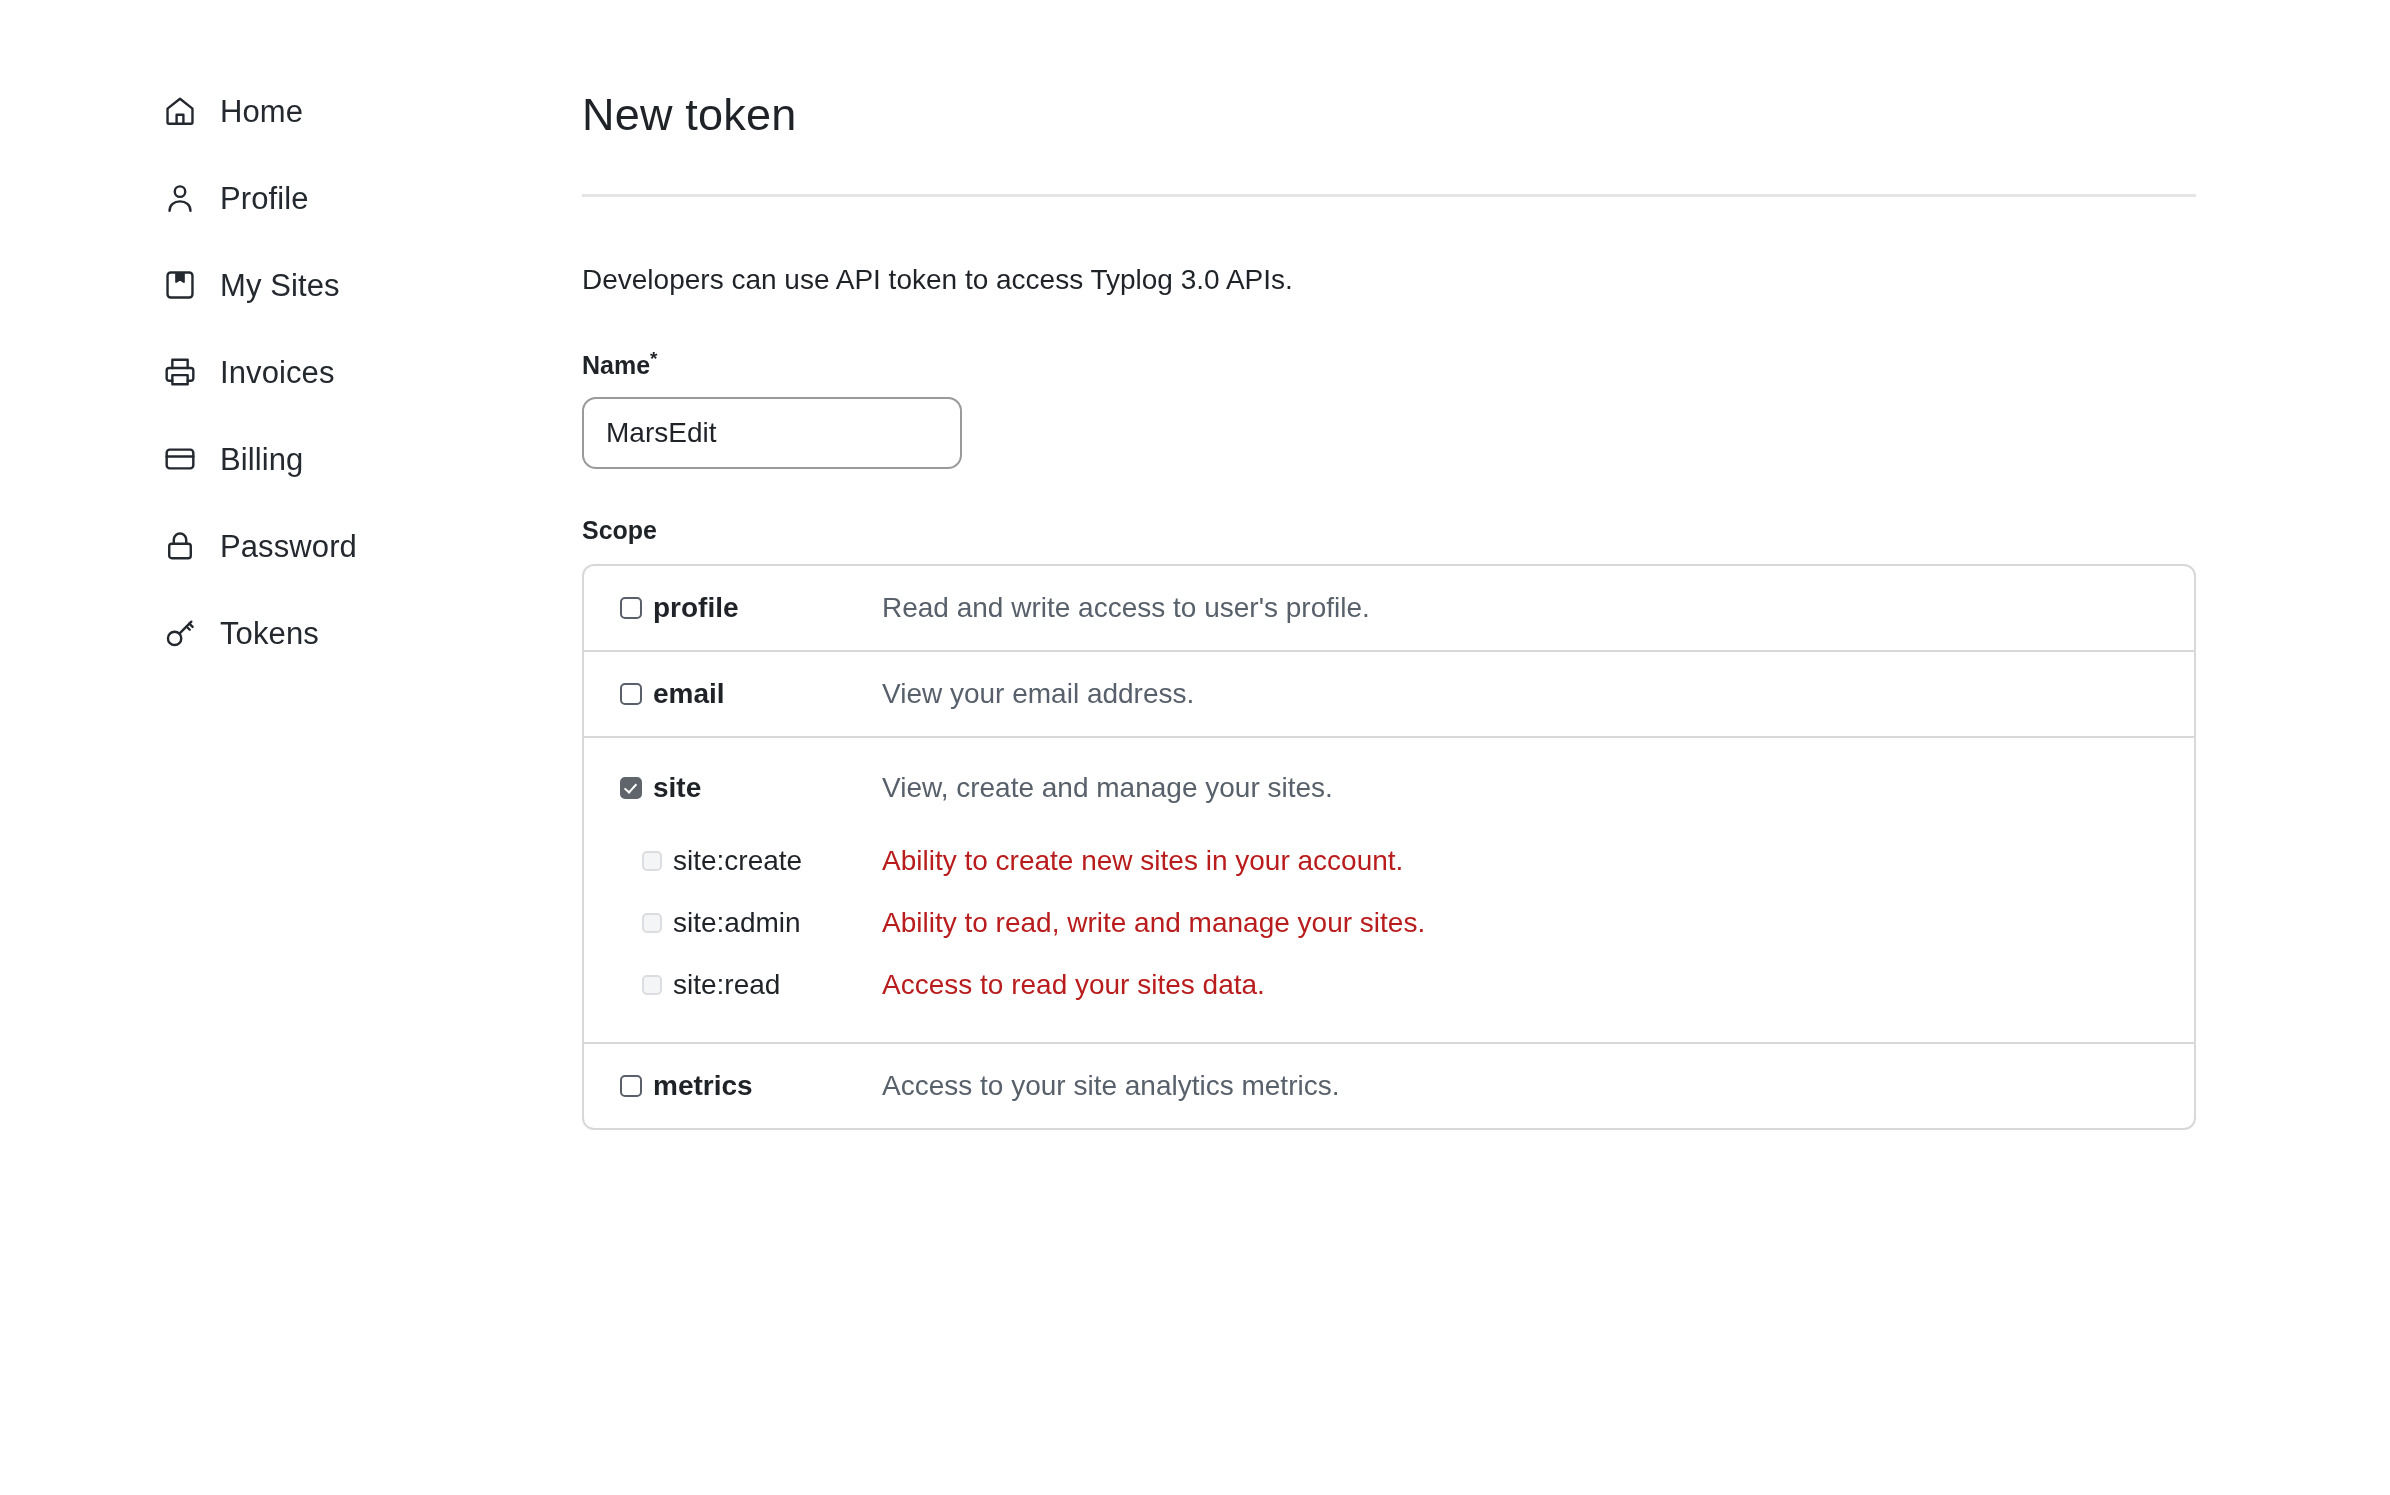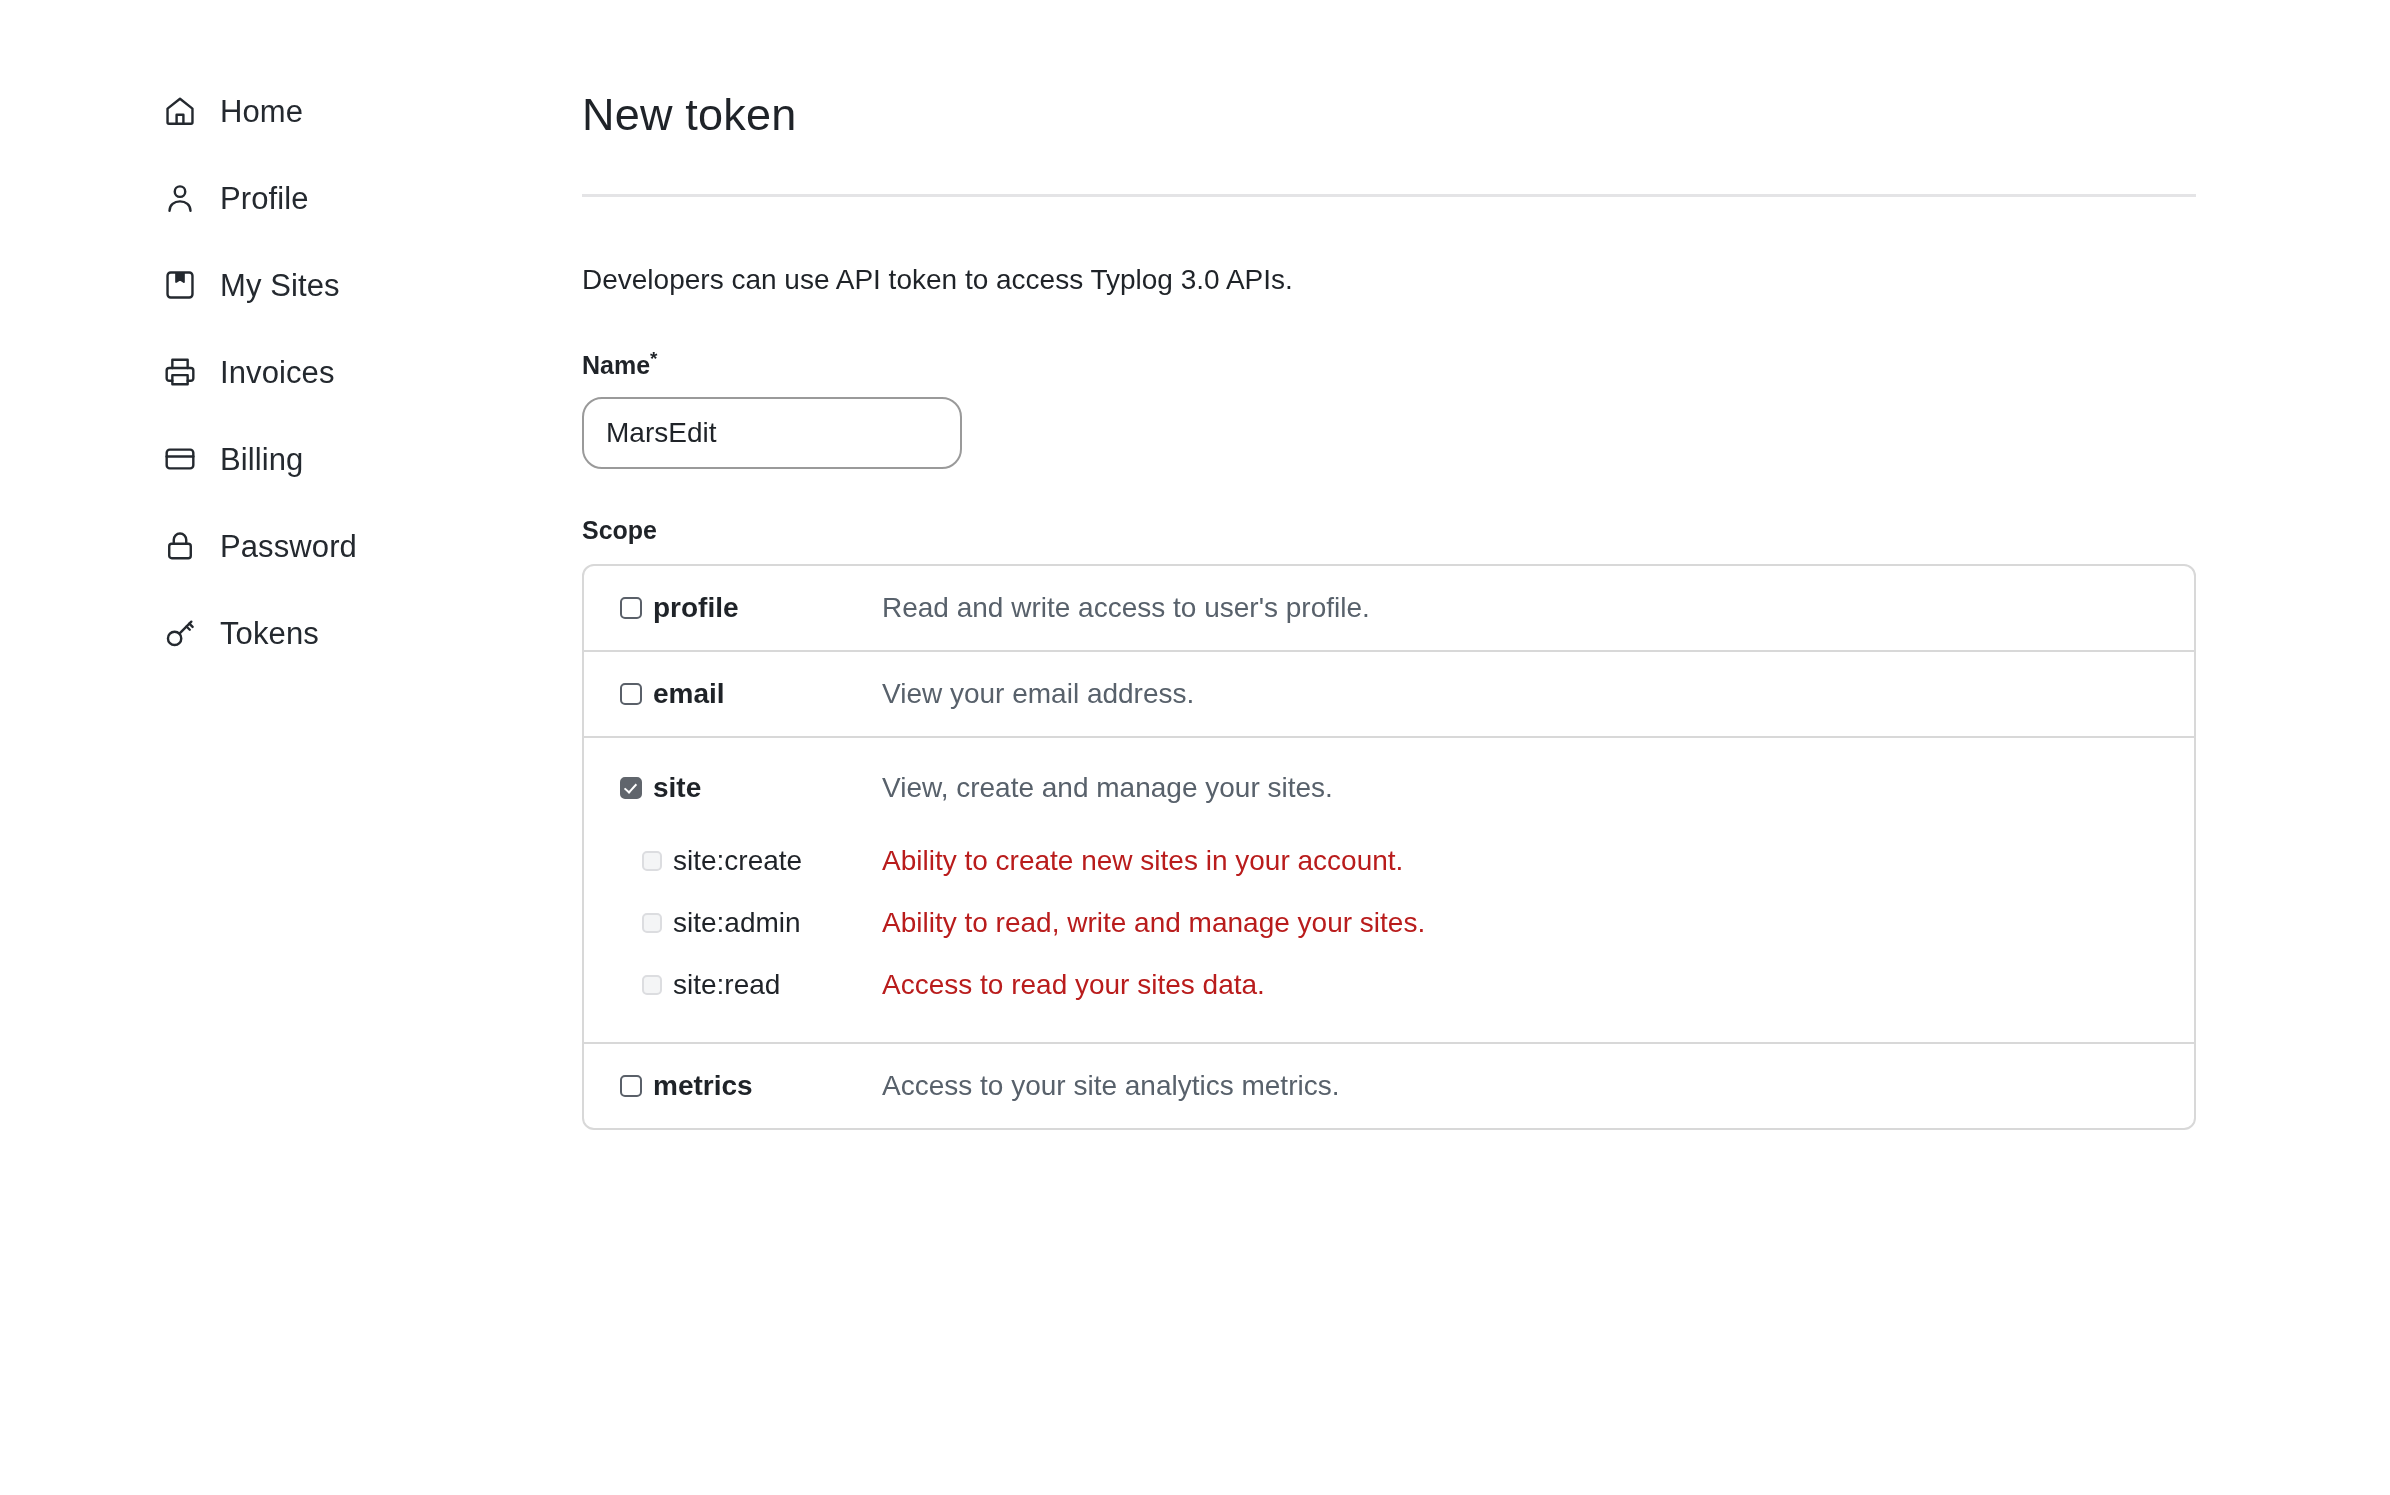--- a/index.html
+++ b/index.html
@@ -100,21 +100,21 @@
     font-size: 19px;
     vertical-align: super;
   }
   .text-input {
     box-sizing: border-box;
     display: block;
     margin-top: 19px;
     width: 380px;
     height: 72px;
     border: 2px solid #9a9a9a;
-    border-radius: 20px;
+    border-radius: 14px;
     padding: 0 22px;
     font-family: "Liberation Sans", sans-serif;
     font-size: 28px;
     color: #1f2328;
     background: #ffffff;
     outline: none;
   }
 
   .scope-label {
     font-size: 25px;

